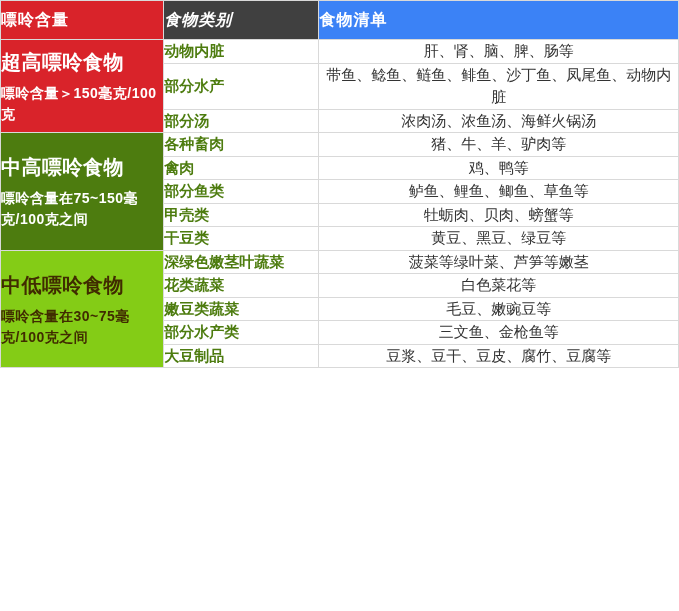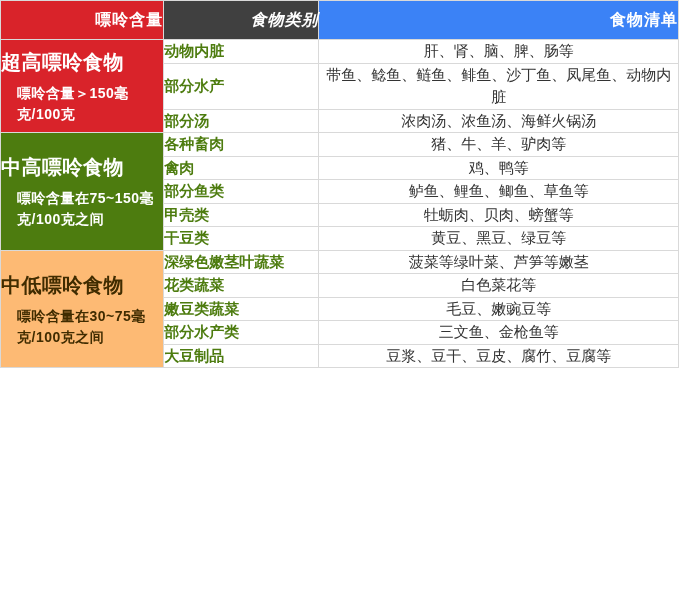--- a/index.html
+++ b/index.html
@@ -21,21 +21,21 @@
   .table td, .table th {
     border: 1px solid #d9d9d9;
     vertical-align: middle;
     padding: 0;
   }
   
   .hdr {
     height: 38px;
     font-size: 16px;
     font-weight: bold;
-    text-align: right;
+    text-align: left;
     color: #ffffff;
     letter-spacing: 1px;
     margin-top: 19px;
   }
   .hdr-1 { background: #d9232a; }
   .hdr-2 { background: #404040; font-style: italic; }
   .hdr-3 { background: #3b82f6; }
 
   
   .grp {
@@ -49,25 +49,24 @@
     font-weight: bold;
     display: block;
     margin-bottom: 6px;
     letter-spacing: 0.5px;
   }
   .grp .g-sub {
     font-size: 14px;
     font-weight: bold;
     display: block;
     letter-spacing: 0.5px;
-    padding-left: 16px;
   }
   .grp-1 { background: #d9232a; }
   .grp-2 { background: #4d7c0f; }
-  .grp-3 { background: #fdba74; color: #3d2b00; }
+  .grp-3 { background: #84cc16; color: #3d2b00; }
   .grp-3 .g-title, .grp-3 .g-sub { color: #402c00; }
 
   
   .cat {
     font-size: 15px;
     font-weight: bold;
     color: #4d7c0f;
     padding: 9px 10px;
     line-height: 1.45;
     text-align: left;

